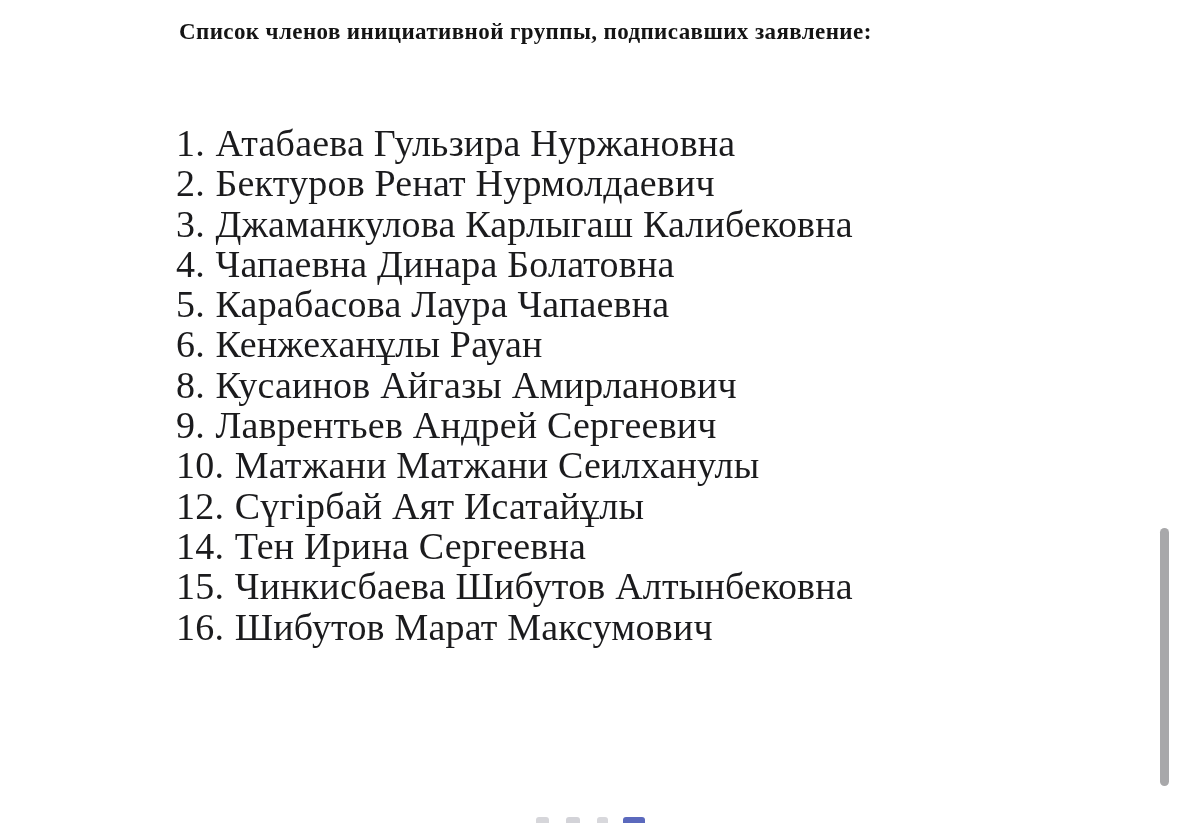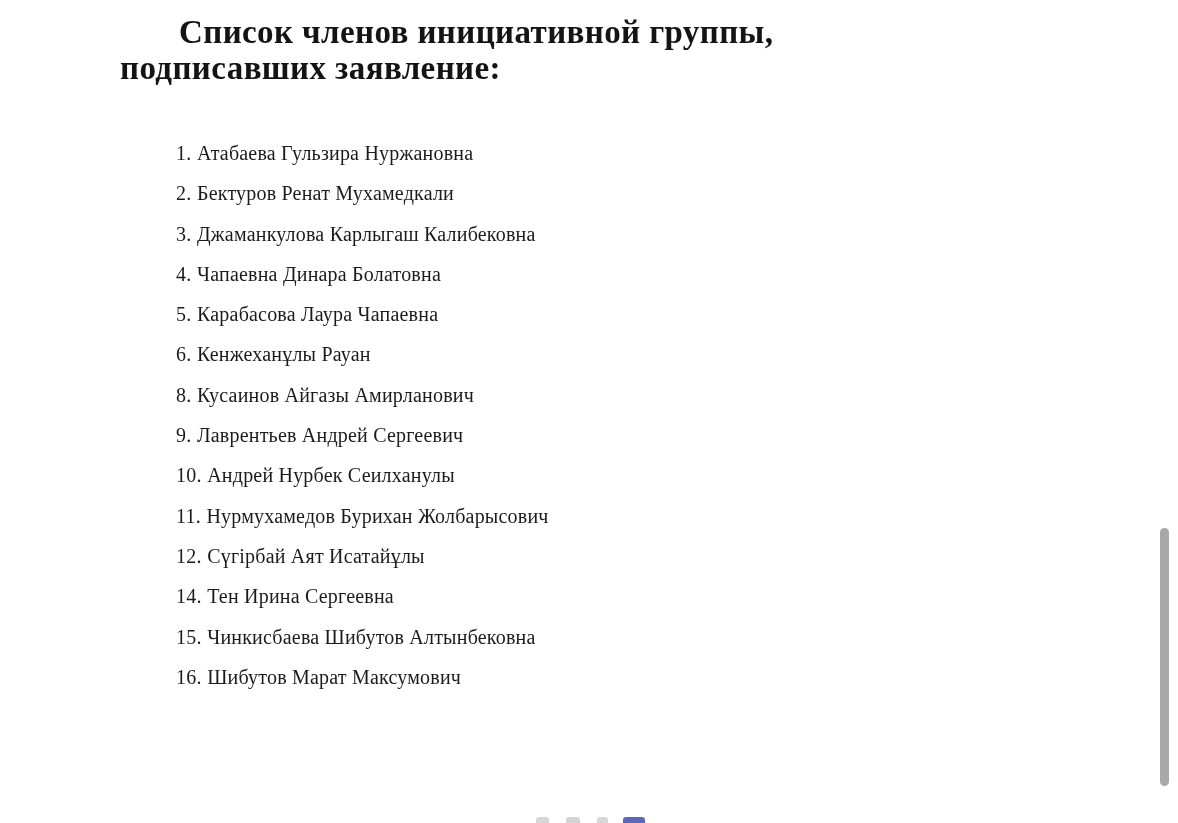--- a/index.html
+++ b/index.html
@@ -10,35 +10,35 @@
     height: 823px;
     background: #ffffff;
     overflow: hidden;
     font-family: "Liberation Serif", serif;
   }
   .doc-title {
     position: absolute;
     left: 120px;
     top: 14px;
     width: 855px;
-    font-size: 33px;
+    font-size: 23px;
     font-weight: bold;
     line-height: 36px;
     letter-spacing: 0.4px;
     color: #141414;
     text-indent: 59px;
   }
   .member-list {
     position: absolute;
     left: 176px;
-    top: 133px;
+    top: 123px;
     margin: 0;
     padding: 0;
     list-style: none;
-    font-size: 20px;
+    font-size: 38px;
     line-height: 40.3px;
     letter-spacing: 0.2px;
     color: #1b1b1d;
   }
   .member-list li { white-space: nowrap; }
   .member-num { margin-right: 0.28em; }
   .scroll-thumb {
     position: absolute;
     left: 1160px;
     top: 528px;
@@ -61,29 +61,28 @@
 </style>
 </head>
 <body>
 
 <div class="screen">
 
   <div class="doc-title">Список членов инициативной группы, подписавших заявление:</div>
 
   <ol class="member-list">
     <li><span class="member-num">1.</span><span>Атабаева Гульзира Нуржановна</span></li>
-    <li><span class="member-num">2.</span><span>Бектуров Ренат Мухамедкали</span></li>
+    <li><span class="member-num">2.</span><span>Бектуров Ренат Нурмолдаевич</span></li>
     <li><span class="member-num">3.</span><span>Джаманкулова Карлыгаш Калибековна</span></li>
     <li><span class="member-num">4.</span><span>Чапаевна Динара Болатовна</span></li>
     <li><span class="member-num">5.</span><span>Карабасова Лаура Чапаевна</span></li>
     <li><span class="member-num">6.</span><span>Кенжеханұлы Рауан</span></li>
     <li><span class="member-num">8.</span><span>Кусаинов Айгазы Амирланович</span></li>
     <li><span class="member-num">9.</span><span>Лаврентьев Андрей Сергеевич</span></li>
-    <li><span class="member-num">10.</span><span>Андрей Нурбек Сеилханулы</span></li>
-    <li><span class="member-num">11.</span><span>Нурмухамедов Бурихан Жолбарысович</span></li>
+    <li><span class="member-num">10.</span><span>Матжани Матжани Сеилханулы</span></li>
     <li><span class="member-num">12.</span><span>Сүгірбай Аят Исатайұлы</span></li>
     <li><span class="member-num">14.</span><span>Тен Ирина Сергеевна</span></li>
     <li><span class="member-num">15.</span><span>Чинкисбаева Шибутов Алтынбековна</span></li>
     <li><span class="member-num">16.</span><span>Шибутов Марат Максумович</span></li>
   </ol>
 
   <div class="scroll-thumb"></div>
 
   <div class="cutoff-fragment frag-1"></div>
   <div class="cutoff-fragment frag-2"></div>

